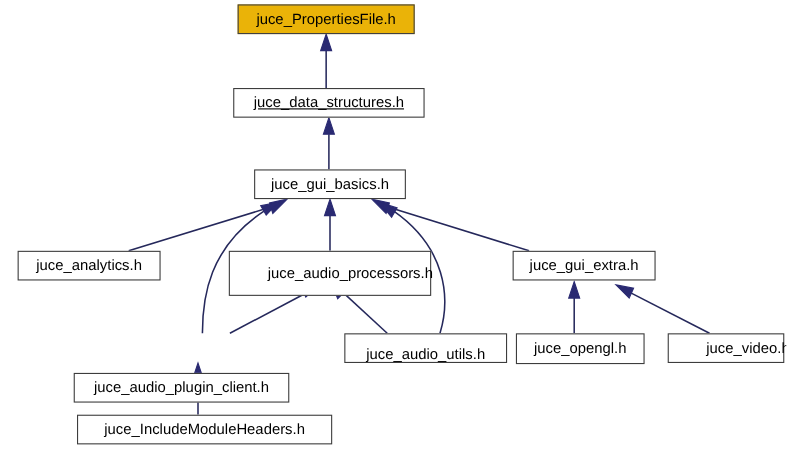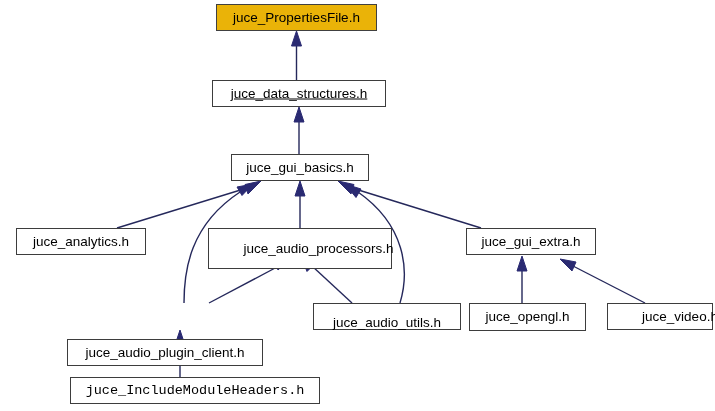--- a/index.html
+++ b/index.html
@@ -102,16 +102,16 @@
     </div>
     <div class="node" style="left: 313px; top: 303px; width: 148px; height: 27px; align-items: flex-end;">
       <span class="node-label">juce_audio_utils.h</span>
     </div>
     <div class="node" style="left: 469px; top: 303px; width: 117px; height: 28px;">
       <span class="node-label">juce_opengl.h</span>
     </div>
     <div class="node" style="left: 607px; top: 303px; width: 106px; height: 27px; padding-left: 40px;">
       <span class="node-label">juce_video.h</span>
     </div>
-    <div class="node" style="left: 70px; top: 377px; width: 250px; height: 27px; font-family: Liberation Mono, monospace;">
+    <div class="node" style="left: 70px; top: 377px; width: 232px; height: 27px;">
       <span class="node-label">juce_IncludeModuleHeaders.h</span>
     </div>
   </div>
 
 </body></html>

